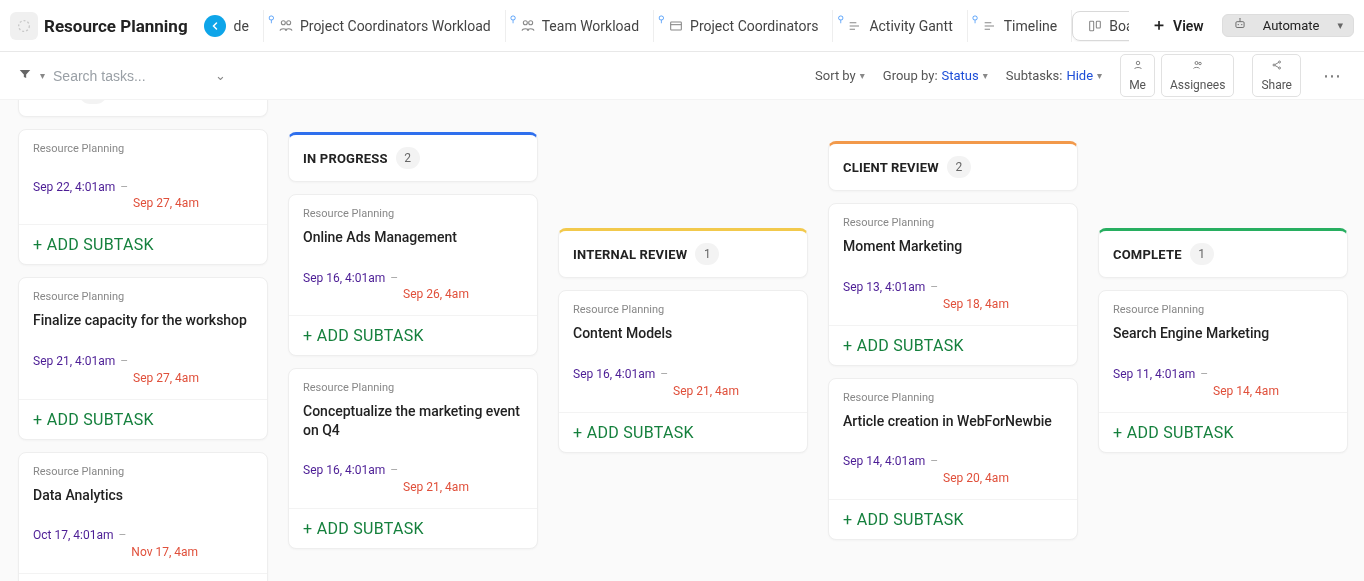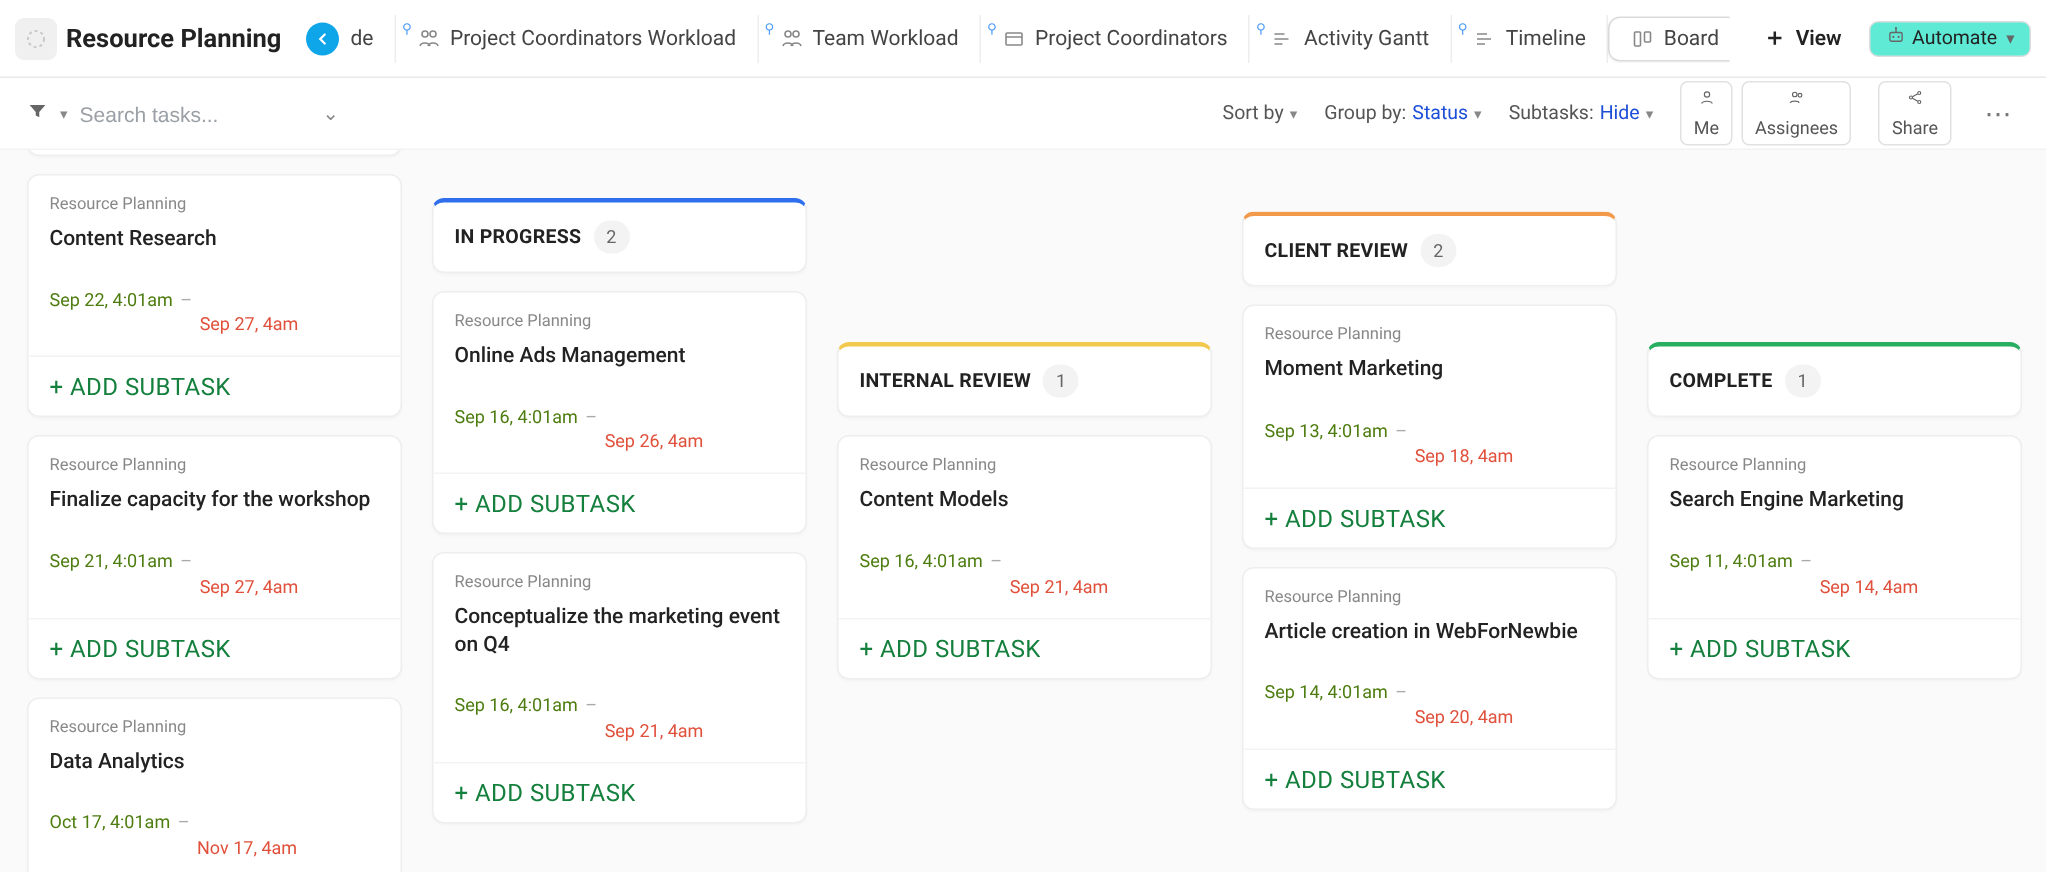--- a/index.html
+++ b/index.html
@@ -13,21 +13,21 @@
   .views-scroll { display:flex; align-items:center; gap:0; }
   .nav-arrow { width:22px; height:22px; border-radius:11px; background:#0ea5e9; color:#fff; display:flex; align-items:center; justify-content:center; font-size:12px; margin:0 4px; flex-shrink:0; cursor:pointer; }
   .view-item { display:flex; align-items:center; gap:6px; padding:8px 14px; border-right:1px solid #eee; cursor:pointer; font-size:14px; color:#444; white-space:nowrap; position:relative; }
   .view-item.first-frag { padding-left:4px; }
   .view-item.active { border:1px solid #d9d9d9; border-radius:8px; box-shadow:0 1px 2px rgba(0,0,0,.05); padding:6px 14px; }
   .view-item .pin { position:absolute; top:4px; left:4px; font-size:9px; color:#4f9cf9; }
   .view-ico { display:inline-flex; }
   .view-ico svg { width:16px; height:16px; stroke:#888; fill:none; stroke-width:1.6; }
   .add-view { display:flex; align-items:center; gap:6px; padding:6px 12px; font-weight:600; font-size:14px; cursor:pointer; margin-left:4px; }
   .add-view .plus { font-size:16px; font-weight:700; }
-  .automate-btn { display:flex; align-items:center; gap:4px; border:1px solid #ddd; border-radius:6px; padding:2px 10px; font-size:13px; cursor:pointer; margin-left:auto; background:#5eead4; }
+  .automate-btn { display:flex; align-items:center; gap:16px; border:1px solid #ddd; border-radius:6px; padding:2px 10px; font-size:13px; cursor:pointer; margin-left:auto; background:#e5e5e5; }
   .automate-btn .chev { font-size:11px; color:#666; margin-left:2px; }
   
   .toolbar { display:flex; align-items:center; height:48px; padding:0 18px; gap:8px; border-bottom:1px solid #f3f3f3; font-size:13px; color:#555; }
   .tb-left { display:flex; align-items:center; gap:8px; }
   .filter-ico svg { width:14px; height:14px; fill:#666; }
   .caret { font-size:10px; color:#888; }
   .search-input { border:none; outline:none; font-size:14px; color:#4c1d95; width:150px; background:transparent; padding:4px 0; }
   .search-input::placeholder { color:#9aa0a6; }
   .expand-caret { margin-left:4px; color:#888; cursor:pointer; }
   .tb-right { margin-left:auto; display:flex; align-items:center; gap:18px; }
@@ -40,21 +40,21 @@
   
   .board { display:flex; gap:20px; padding:20px 18px; overflow-x:auto; height:calc(100% - 100px); background:#fafafa; align-items:center; }
   .column { width:250px; flex-shrink:0; display:flex; flex-direction:column; gap:12px; }
   .col-header { background:#fff; border:1px solid #eee; border-top-width:3px; border-radius:8px; padding:12px 14px; display:flex; align-items:center; gap:8px; box-shadow:0 1px 2px rgba(0,0,0,.03); }
   .col-title { font-weight:700; font-size:13px; letter-spacing:.2px; }
   .col-count { background:#f3f3f3; border-radius:14px; min-width:24px; height:22px; display:flex; align-items:center; justify-content:center; font-size:12px; color:#666; padding:0 7px; }
   .card { background:#fff; border:1px solid #eee; border-radius:8px; padding:12px 14px 0 14px; box-shadow:0 1px 2px rgba(0,0,0,.03); display:flex; flex-direction:column; gap:8px; }
   .card-project { font-size:11px; color:#888; }
   .card-title { font-size:14px; font-weight:500; line-height:1.3; }
   .card-dates { font-size:12px; display:flex; gap:5px; align-items:center; }
-  .date-start { color:#4d7c0f; }
+  .date-start { color:#4c1d95; }
   .dash { color:#aaa; }
   .date-end { color:#e0503b;margin-top:33px; }
   .add-subtask { margin:6px -14px 0 -14px; padding:10px 14px; border-top:1px solid #f3f3f3; font-size:16px; color:#15803d; cursor:pointer; font-weight:400; letter-spacing:.3px; }
   .add-subtask::before { content:"+ "; }
 </style>
 </head>
 <body>
 
 <div class="topbar">
   <div class="project-icon">
@@ -219,21 +219,20 @@
 </div>
 
 <div class="board" id="board">
     <div class="column">
       <div class="col-header" style="border-top-color: rgb(217, 217, 217);">
         <span class="col-title">TO DO</span>
         <span class="col-count">10</span>
       </div>
       <div class="card">
         <div class="card-project">Resource Planning</div>
-        <div class="card-title">Content Research</div>
         <div class="card-dates">
           <span class="date-start">Sep 22, 4:01am</span>
           <span class="dash">–</span>
           <span class="date-end">Sep 27, 4am</span>
         </div>
         <div class="add-subtask">ADD SUBTASK</div>
       </div>
       <div class="card">
         <div class="card-project">Resource Planning</div>
         <div class="card-title">Finalize capacity for the workshop</div>

